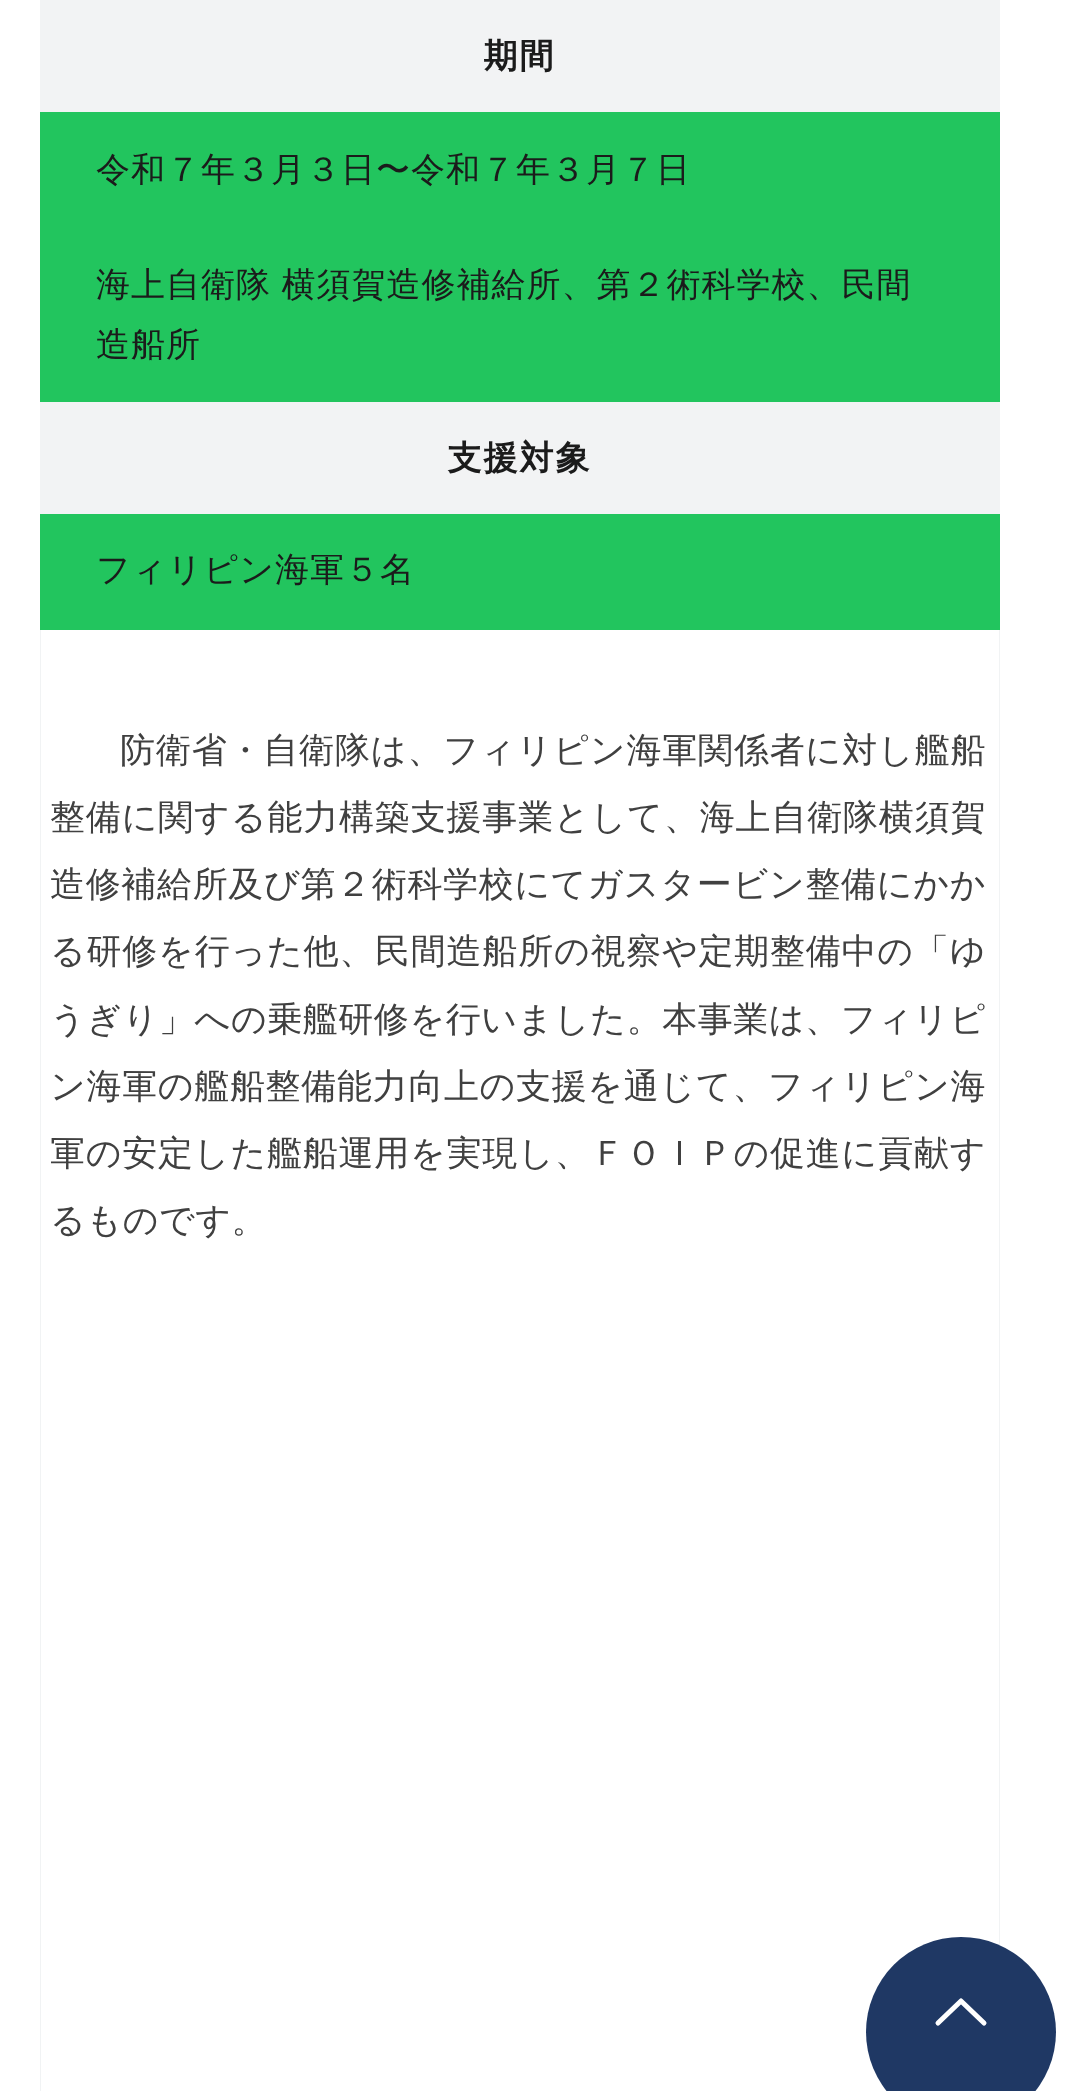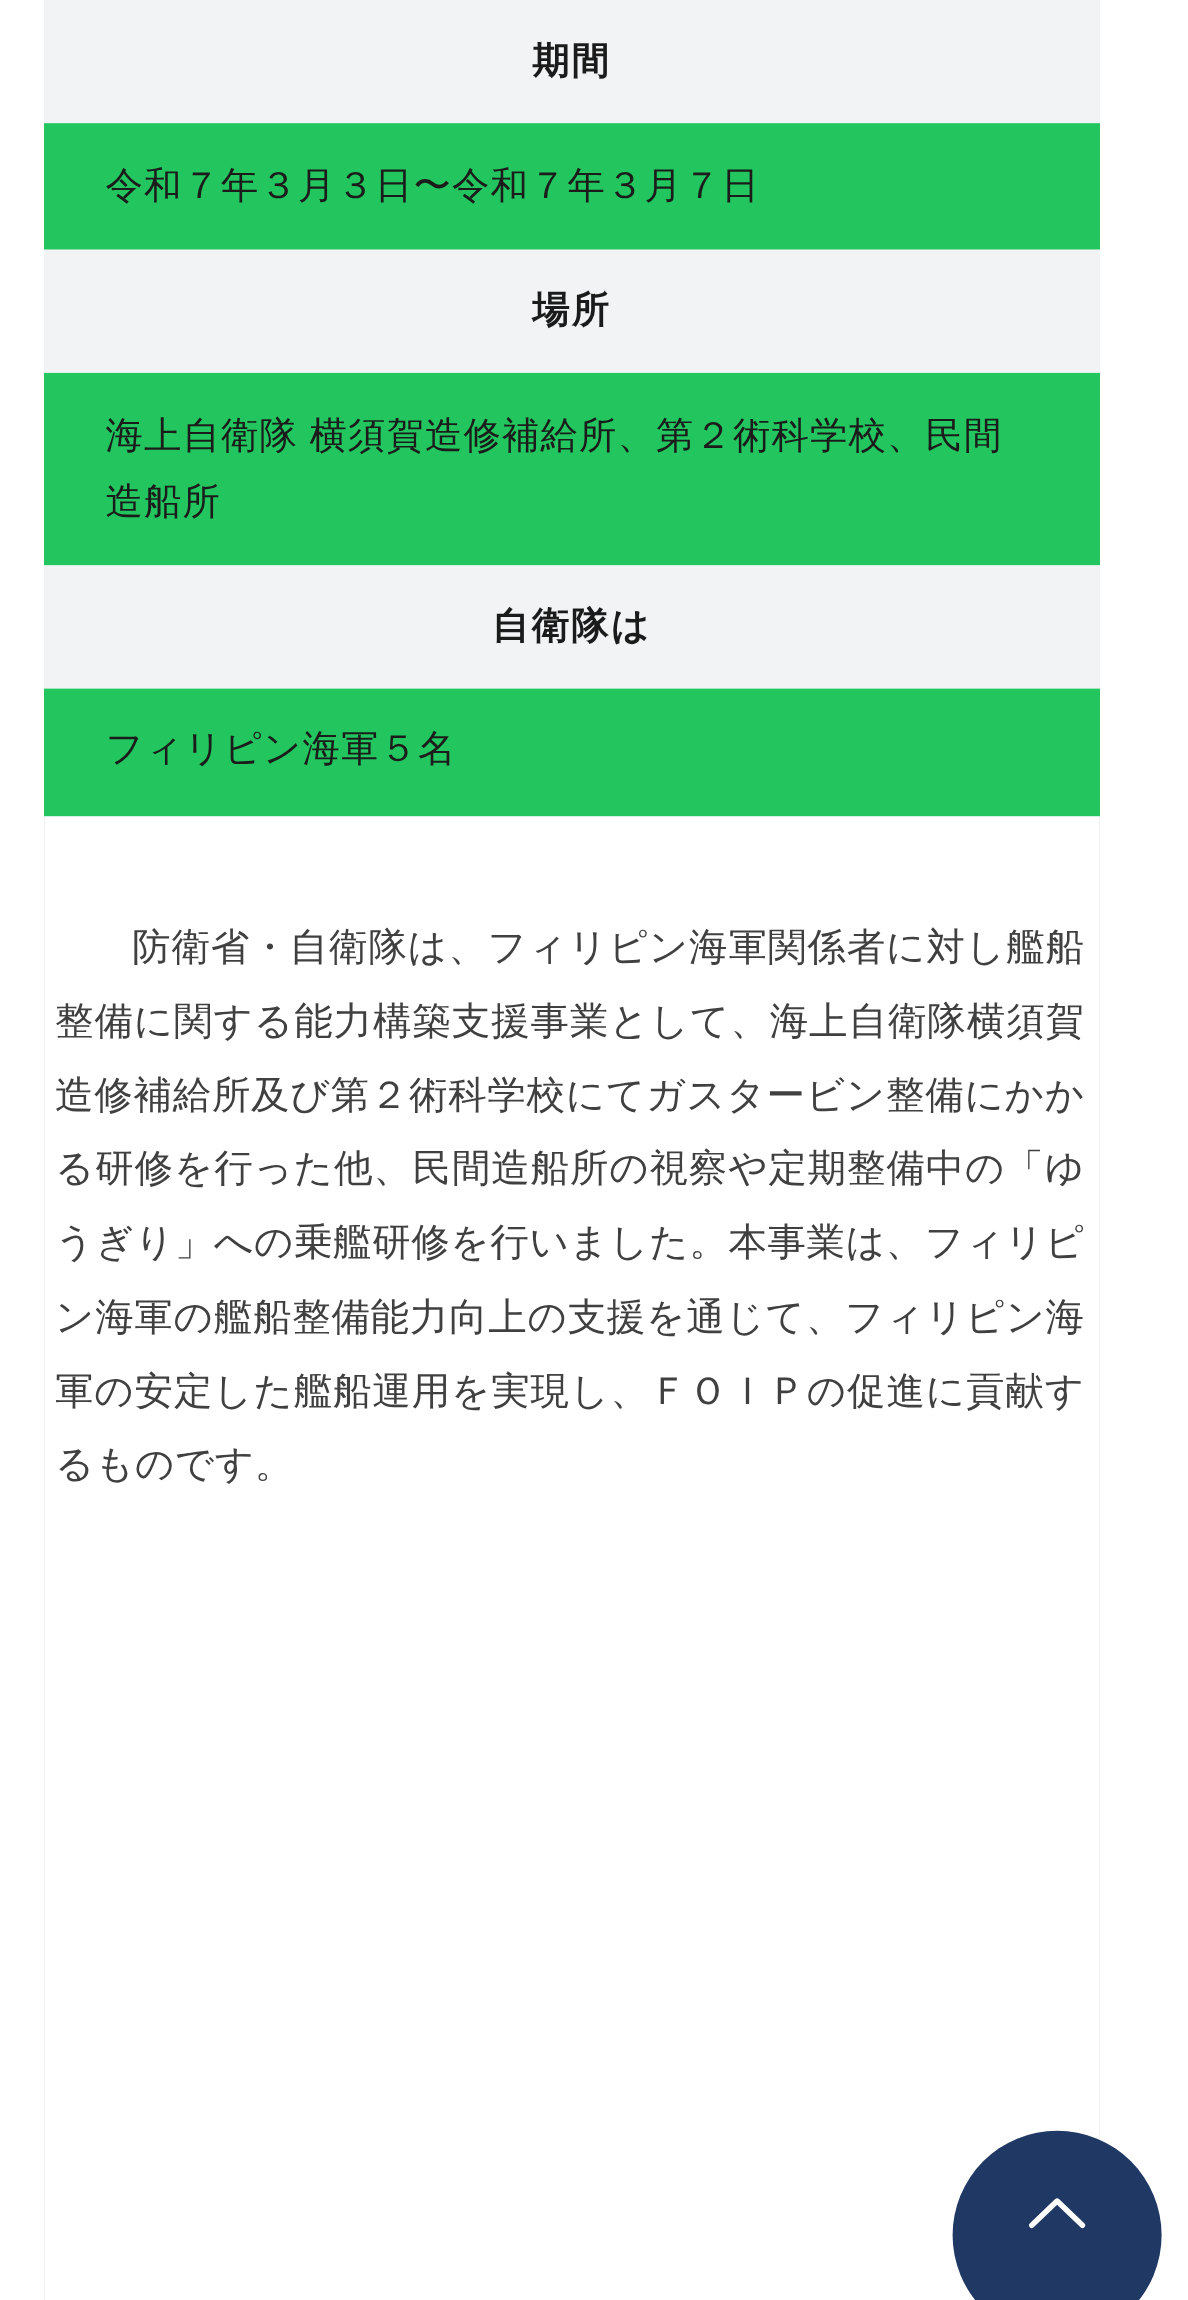--- a/index.html
+++ b/index.html
@@ -138,29 +138,26 @@
 
     <table class="spec-table">
       <tbody>
         <tr class="head-row">
           <td>期間</td>
         </tr>
         <tr class="body-row">
           <td>令和７年３月３日〜令和７年３月７日</td>
         </tr>
 
-        <tr class="head-row">
-          <td>場所</td>
-        </tr>
         <tr class="body-row">
           <td>海上自衛隊 横須賀造修補給所、第２術科学校、民間造船所</td>
         </tr>
 
         <tr class="head-row">
-          <td>自衛隊は</td>
+          <td>支援対象</td>
         </tr>
         <tr class="body-row tight">
           <td>フィリピン海軍５名</td>
         </tr>
       </tbody>
     </table>
 
     <div class="spacer-block"></div>
 
     <p class="body-paragraph">防衛省・自衛隊は、フィリピン海軍関係者に対し艦船整備に関する能力構築支援事業として、海上自衛隊横須賀造修補給所及び第２術科学校にてガスタービン整備にかかる研修を行った他、民間造船所の視察や定期整備中の「ゆうぎり」への乗艦研修を行いました。本事業は、フィリピン海軍の艦船整備能力向上の支援を通じて、フィリピン海軍の安定した艦船運用を実現し、ＦＯＩＰの促進に貢献するものです。</p>

